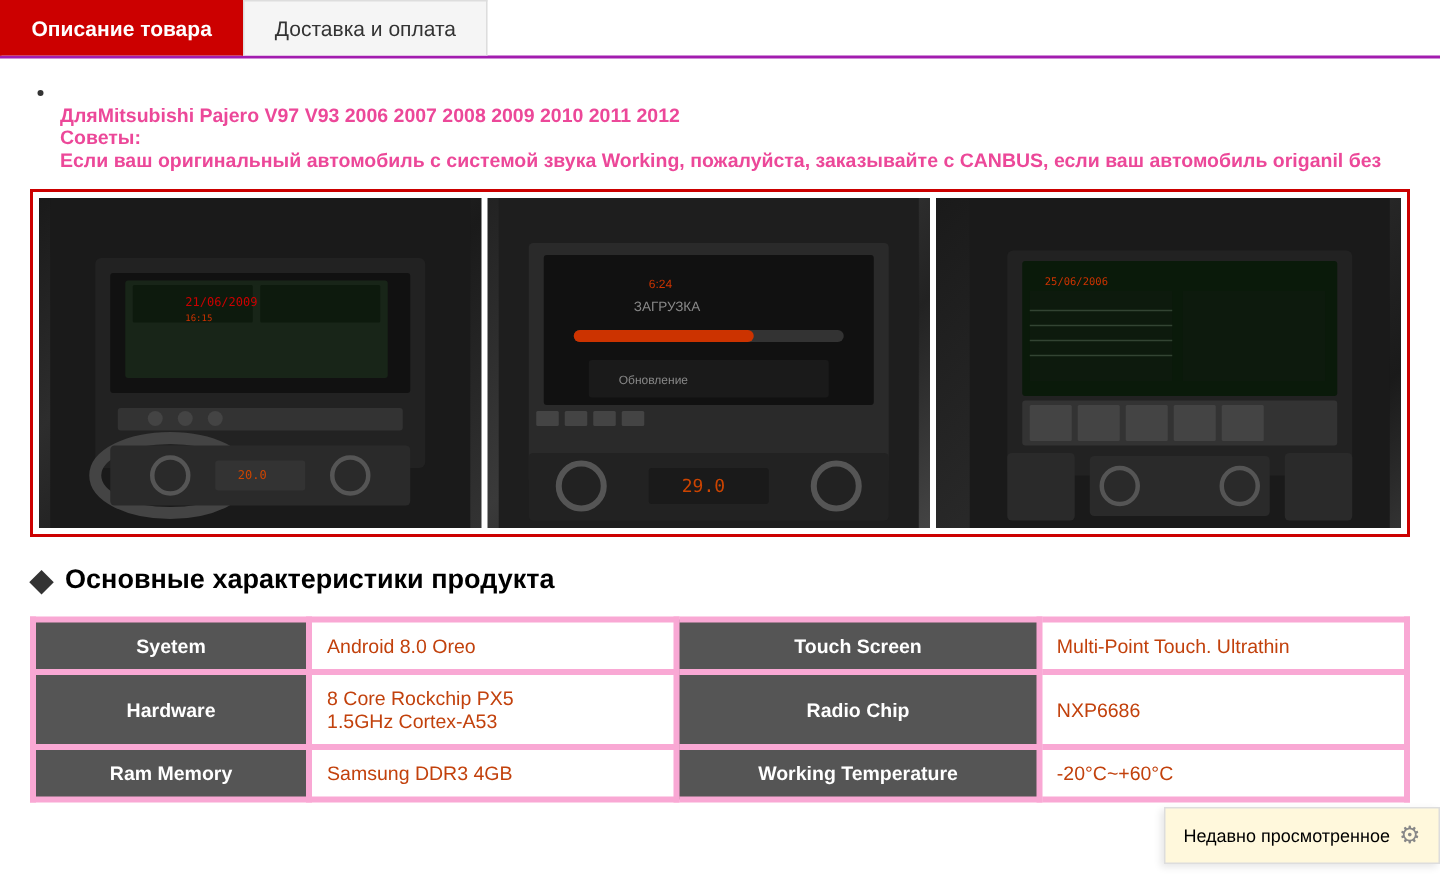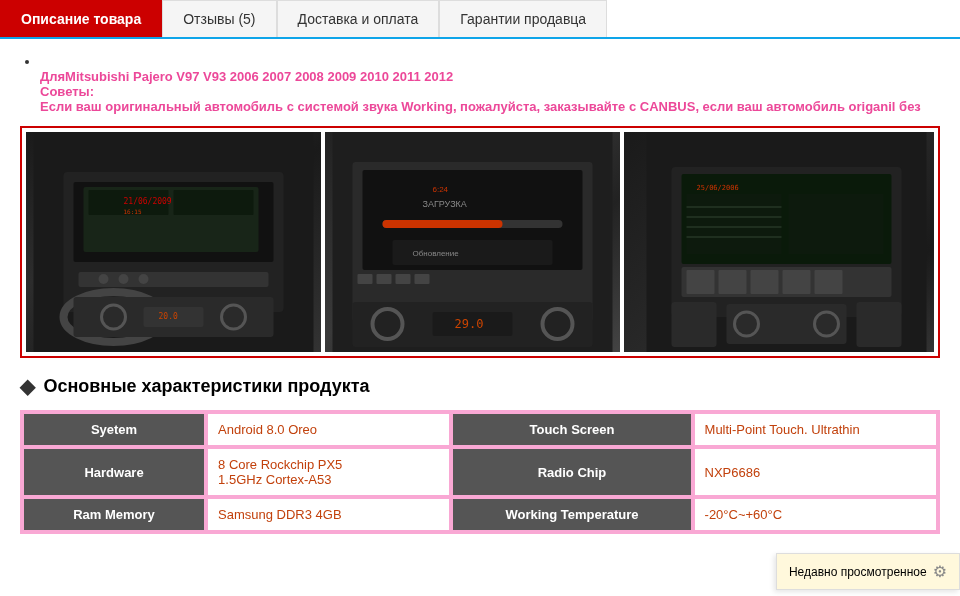--- a/index.html
+++ b/index.html
@@ -1,19 +1,19 @@
 <!DOCTYPE html>
 <html><head>
   <meta charset="utf-8">
   <style>
     * { margin: 0; padding: 0; box-sizing: border-box; }
     body { font-family: Arial, sans-serif; font-size: 13px; background: #fff; width: 960px; overflow-x: hidden; }
 
     
-    .tabs { display: flex; border-bottom: 2px solid #0ea5e9; }
+    .tabs { display: flex; border-bottom: 2px solid #a21caf; }
     .tab {
       padding: 10px 20px;
       cursor: pointer;
       font-size: 14px;
       color: #333;
       border: 1px solid #ddd;
       border-bottom: none;
       background: #f5f5f5;
     }
     .tab.active {
@@ -87,42 +87,40 @@
     }
     .spec-value {
       background: #fff;
       color: #c2410c;
       width: 160px;
     }
 
     
     .recently-viewed {
       position: fixed;
-      bottom: 6px;
+      bottom: 20px;
       right: 0;
       background: #fff8dc;
       border: 1px solid #ddd;
       padding: 8px 12px;
       font-size: 12px;
       display: flex;
       align-items: center;
       gap: 6px;
       box-shadow: -2px 2px 5px rgba(0,0,0,0.1);
       cursor: pointer;
     }
     .recently-viewed-icon { color: #888; font-size: 16px; }
   </style>
 </head>
 <body>
 
 <div class="tabs">
   <div class="tab active">Описание товара</div>
-  <div class="tab">Отзывы (5)</div>
   <div class="tab">Доставка и оплата</div>
-  <div class="tab">Гарантии продавца</div>
 </div>
 
 <div class="content">
 
   <div class="bullet-section">
     <ul>
       <li>
         <br>
         <span class="red-text bold-text">ДляMitsubishi Pajero V97 V93 2006 2007 2008 2009 2010 2011 2012</span><br>
         <span class="red-text bold-text">Советы:</span><br>

